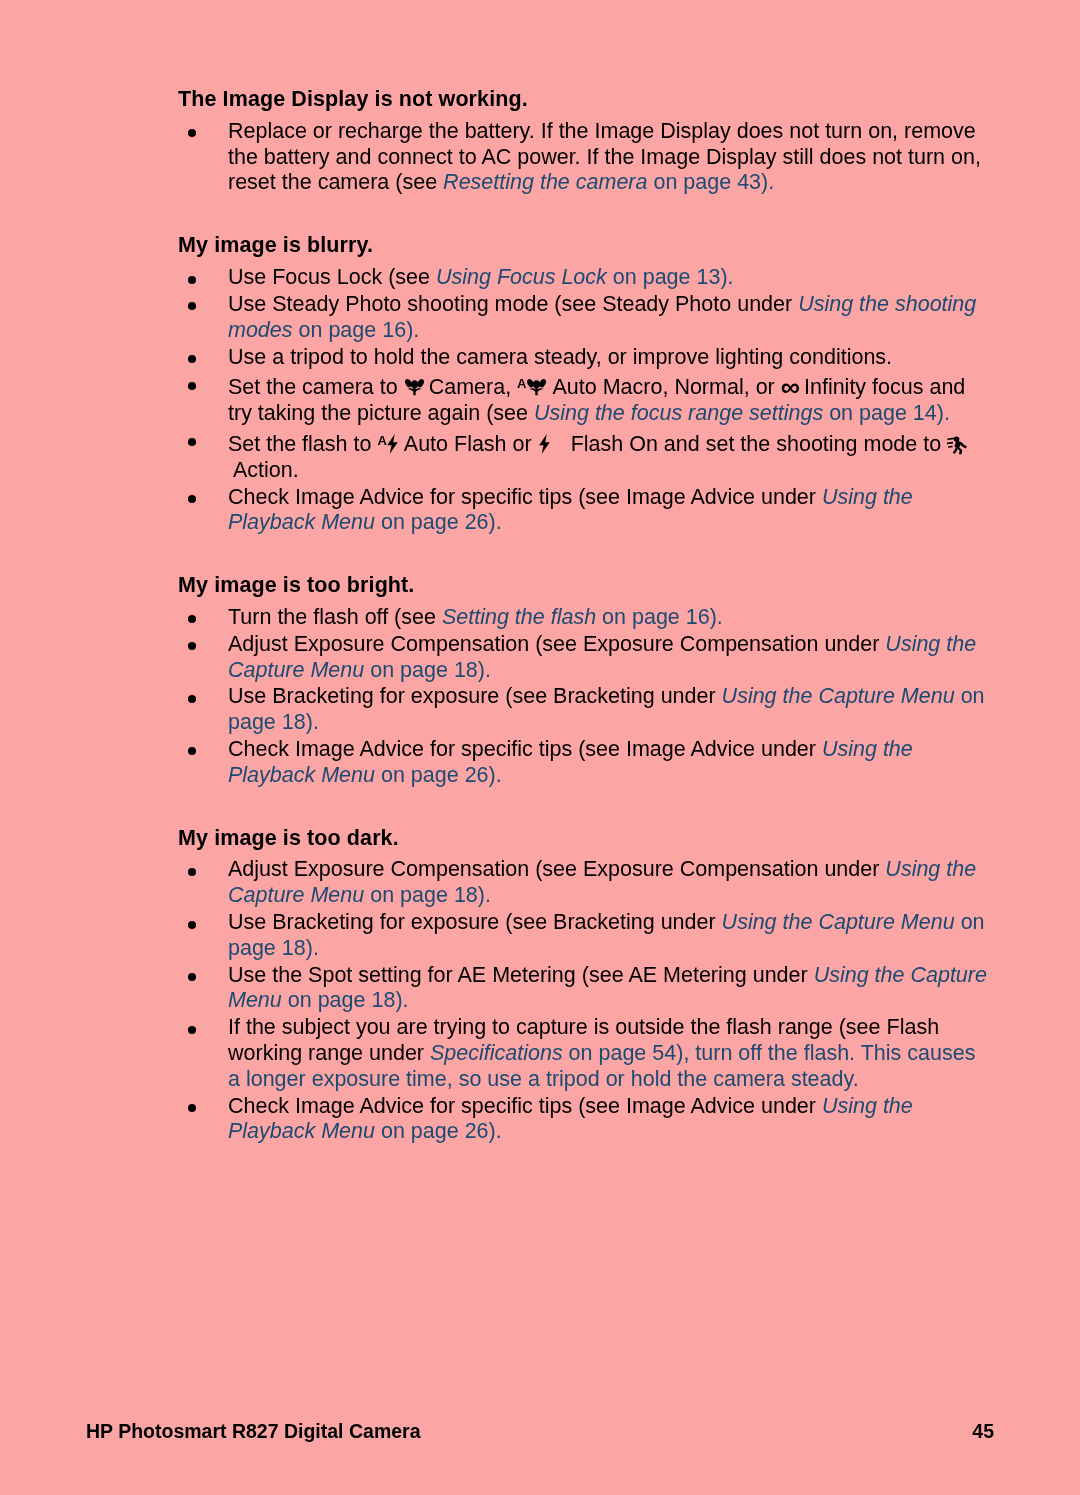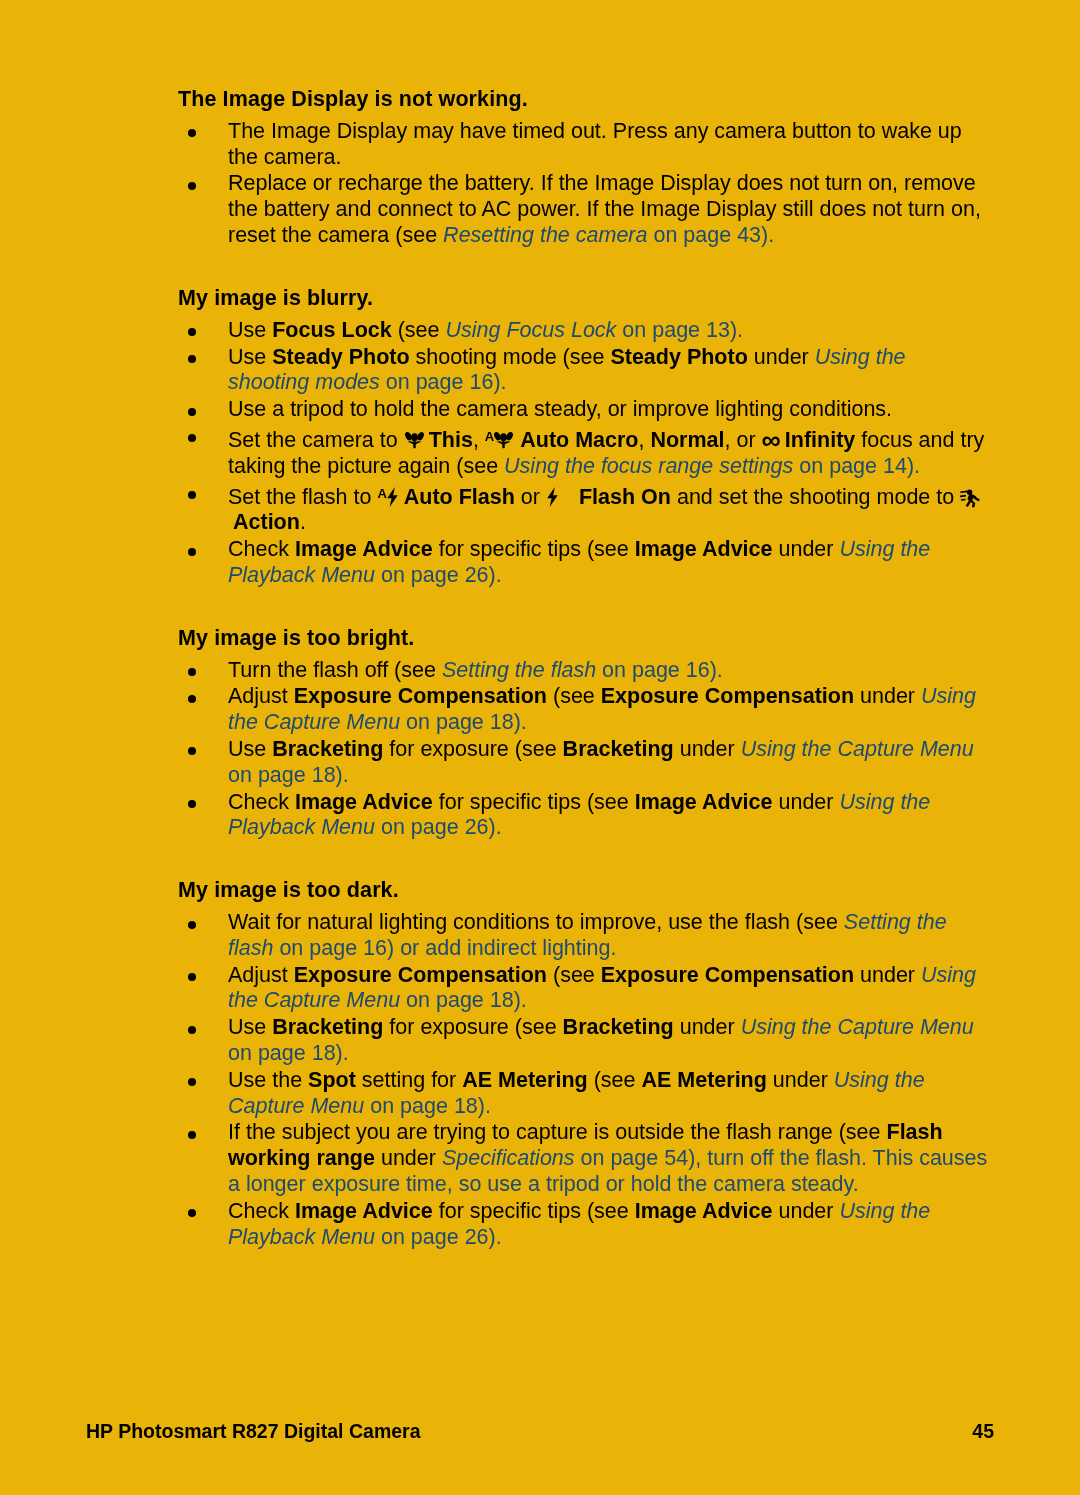--- a/index.html
+++ b/index.html
@@ -9,21 +9,21 @@
     background: #ffffff;
   }
   body {
     font-family: "Liberation Sans", sans-serif;
     color: #000000;
   }
   .page {
     position: relative;
     width: 1080px;
     height: 1495px;
-    background: #eab308;
+    background: #fca5a5;
     box-sizing: border-box;
     overflow: hidden;
   }
   .content {
     position: absolute;
     left: 178px;
     top: 86px;
     width: 810px;
   }
 
@@ -60,21 +60,21 @@
     content: "";
     position: absolute;
     left: 10px;
     top: 10.5px;
     width: 8px;
     height: 8px;
     border-radius: 50%;
     background: #000;
   }
 
-  b, strong { font-weight: bold; }
+  b, strong { font-weight: normal; }
   .lnk {
     color: #1b4a72;
     font-style: italic;
   }
   .lnk-plain {
     color: #1b4a72;
     font-style: normal;
   }
 
   
@@ -118,23 +118,20 @@
 </head>
 <body>
 
 <div class="page">
   <div class="content">
 
     <div class="section">
       <h2 class="section-head">The Image Display is not working.</h2>
       <ul class="bullets">
         <li>
-          <span>The Image Display may have timed out. Press any camera button to wake up the camera.</span>
-        </li>
-        <li>
           <span>Replace or recharge the battery. If the Image Display does not turn on, remove the battery and connect to AC power. If the Image Display still does not turn on, reset the camera (see </span><span class="lnk">Resetting the camera</span><span class="lnk-plain"> on page 43).</span>
         </li>
       </ul>
     </div>
 
     <div class="section">
       <h2 class="section-head">My image is blurry.</h2>
       <ul class="bullets">
 
         <li>
@@ -150,21 +147,21 @@
         </li>
 
         <li>
           <span>Set the camera to </span><span class="ico"><svg width="21" height="19" viewBox="0 0 21 19" aria-hidden="true">
               <ellipse cx="10.5" cy="7.2" rx="3.4" ry="3.9" fill="#000"></ellipse>
               <ellipse cx="4.4" cy="6.2" rx="2.9" ry="4.4" transform="rotate(-28 4.4 6.2)" fill="#000"></ellipse>
               <ellipse cx="16.6" cy="6.2" rx="2.9" ry="4.4" transform="rotate(28 16.6 6.2)" fill="#000"></ellipse>
               <path d="M9.3 10.3 h2.4 v7.9 h-2.4 z" fill="#000"></path>
               <path d="M10.5 13.2 c-2.6 -2.6 -5.4 -2.4 -7.2 -1.1 c2.3 0.2 4.7 1.2 7.2 3.4 z" fill="#000"></path>
               <path d="M10.5 13.2 c2.6 -2.6 5.4 -2.4 7.2 -1.1 c-2.3 0.2 -4.7 1.2 -7.2 3.4 z" fill="#000"></path>
-            </svg></span><b style="margin-left:4px;">This</b><span>, </span><span class="ico-sup">A</span><span class="ico"><svg width="21" height="19" viewBox="0 0 21 19" aria-hidden="true">
+            </svg></span><b style="margin-left:4px;">Camera</b><span>, </span><span class="ico-sup">A</span><span class="ico"><svg width="21" height="19" viewBox="0 0 21 19" aria-hidden="true">
               <ellipse cx="10.5" cy="7.2" rx="3.4" ry="3.9" fill="#000"></ellipse>
               <ellipse cx="4.4" cy="6.2" rx="2.9" ry="4.4" transform="rotate(-28 4.4 6.2)" fill="#000"></ellipse>
               <ellipse cx="16.6" cy="6.2" rx="2.9" ry="4.4" transform="rotate(28 16.6 6.2)" fill="#000"></ellipse>
               <path d="M9.3 10.3 h2.4 v7.9 h-2.4 z" fill="#000"></path>
               <path d="M10.5 13.2 c-2.6 -2.6 -5.4 -2.4 -7.2 -1.1 c2.3 0.2 4.7 1.2 7.2 3.4 z" fill="#000"></path>
               <path d="M10.5 13.2 c2.6 -2.6 5.4 -2.4 7.2 -1.1 c-2.3 0.2 -4.7 1.2 -7.2 3.4 z" fill="#000"></path>
             </svg></span><b style="margin-left:6px;">Auto Macro</b><span>, </span><b>Normal</b><span>, or </span><span class="inf">∞</span><b style="margin-left:5px;">Infinity</b><span> focus and try taking the picture again (see </span><span class="lnk">Using the focus range settings</span><span class="lnk-plain"> on page 14).</span>
         </li>
 
         <li>
@@ -210,23 +207,20 @@
         <li>
           <span>Check </span><b>Image Advice</b><span> for specific tips (see </span><b>Image Advice</b><span> under </span><span class="lnk">Using the Playback Menu</span><span class="lnk-plain"> on page 26).</span>
         </li>
       </ul>
     </div>
 
     <div class="section">
       <h2 class="section-head">My image is too dark.</h2>
       <ul class="bullets">
 
-        <li>
-          <span>Wait for natural lighting conditions to improve, use the flash (see </span><span class="lnk">Setting the flash</span><span class="lnk-plain"> on page 16) or add indirect lighting.</span>
-        </li>
 
         <li>
           <span>Adjust </span><b>Exposure Compensation</b><span> (see </span><b>Exposure Compensation</b><span> under </span><span class="lnk">Using the Capture Menu</span><span class="lnk-plain"> on page 18).</span>
         </li>
 
         <li>
           <span>Use </span><b>Bracketing</b><span> for exposure (see </span><b>Bracketing</b><span> under </span><span class="lnk">Using the Capture Menu</span><span class="lnk-plain"> on page 18).</span>
         </li>
 
 

